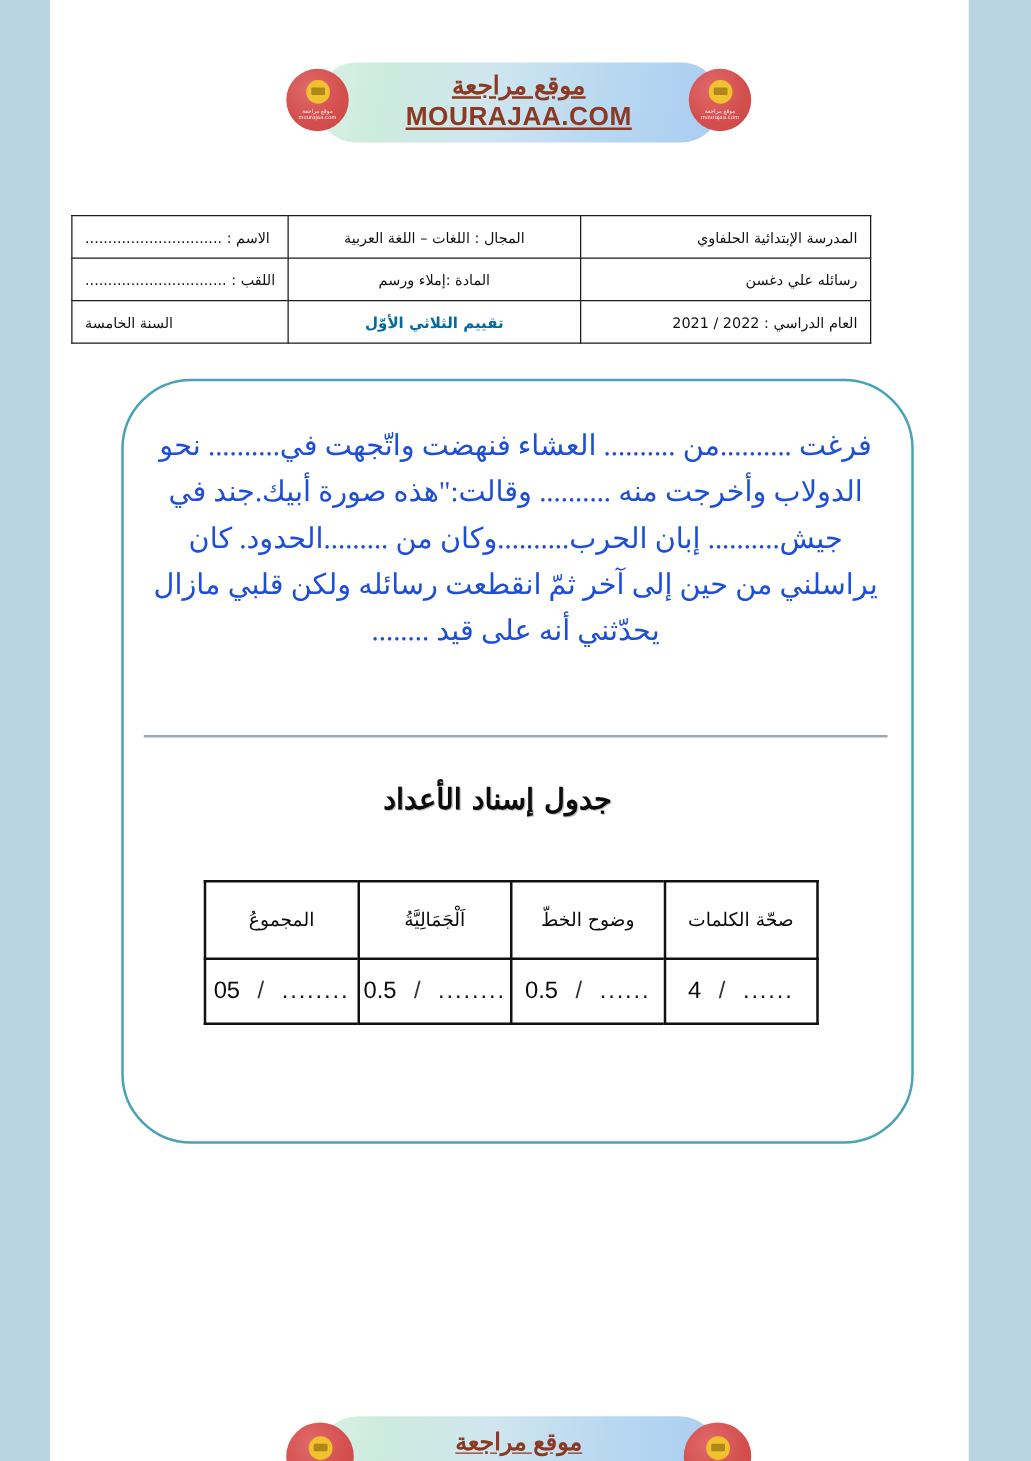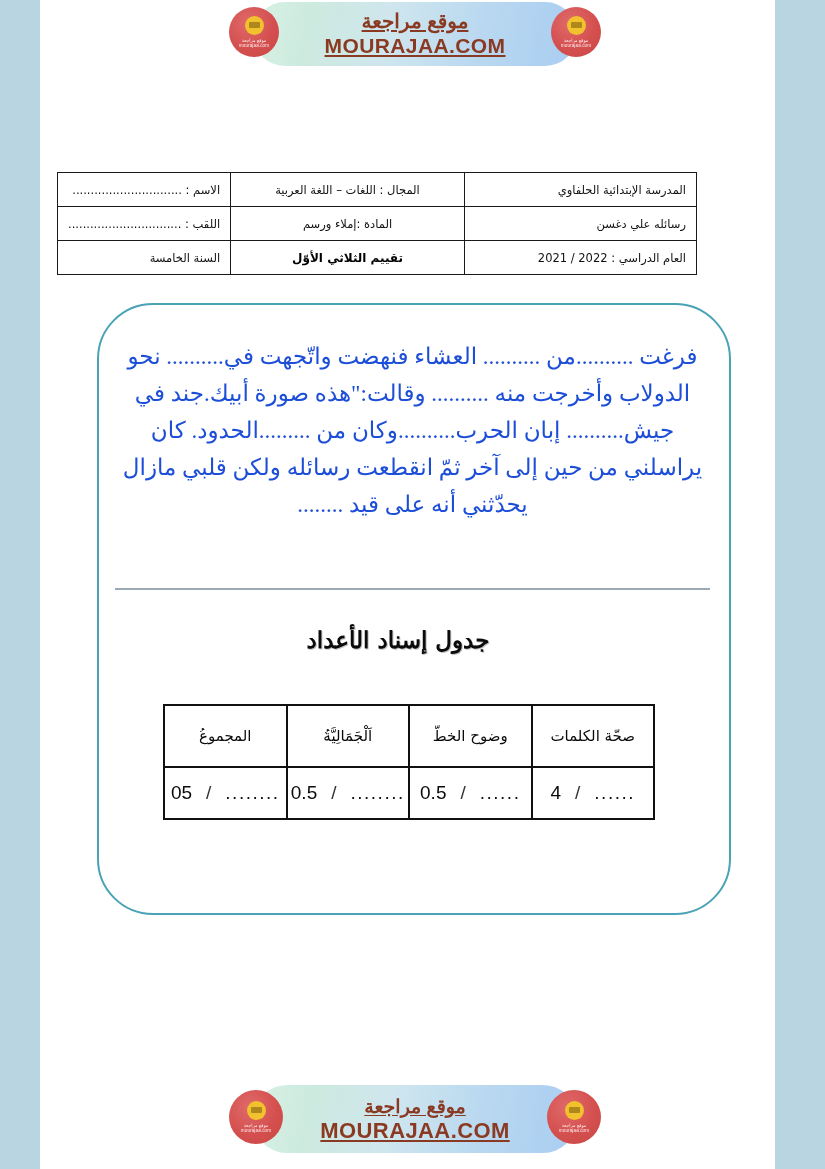--- a/index.html
+++ b/index.html
@@ -30,20 +30,21 @@
   
   .watermark {
     position: absolute;
     left: 225px;
     width: 380px;
     height: 68px;
     z-index: 40;
     display: flex;
     align-items: center;
     justify-content: center;
+    margin-top: 48px;
   }
   .watermark.top    { top: 0px; }
   .watermark.bottom { top: 1083px; height: 72px; }
 
   .wm-pill {
     position: absolute;
     left: 28px;
     right: 28px;
     top: 2px;
     bottom: 2px;
@@ -136,22 +137,22 @@
     border: 1px solid #1a1a1a;
     height: 34px;
     padding: 2px 10px;
     font-size: 11.5px;
     color: #111;
     vertical-align: middle;
     white-space: nowrap;
   }
   .id-table td.c-school { width: 238px; text-align: right; }
   .id-table td.c-mid    { width: 240px; text-align: center; }
-  .id-table td.c-name   { width: 162px; text-align: right; }
-  .id-table td.eval     { color: #000000; font-weight: bold; font-size: 12px; }
+  .id-table td.c-name   { width: 162px; text-align: left; }
+  .id-table td.eval     { color: #0369a1; font-weight: bold; font-size: 12px; }
 
   
   .passage-box {
     position: absolute;
     left: 97px;
     top: 303px;
     width: 634px;
     height: 612px;
     border: 2.5px solid #49a3b5;
     border-radius: 56px;

